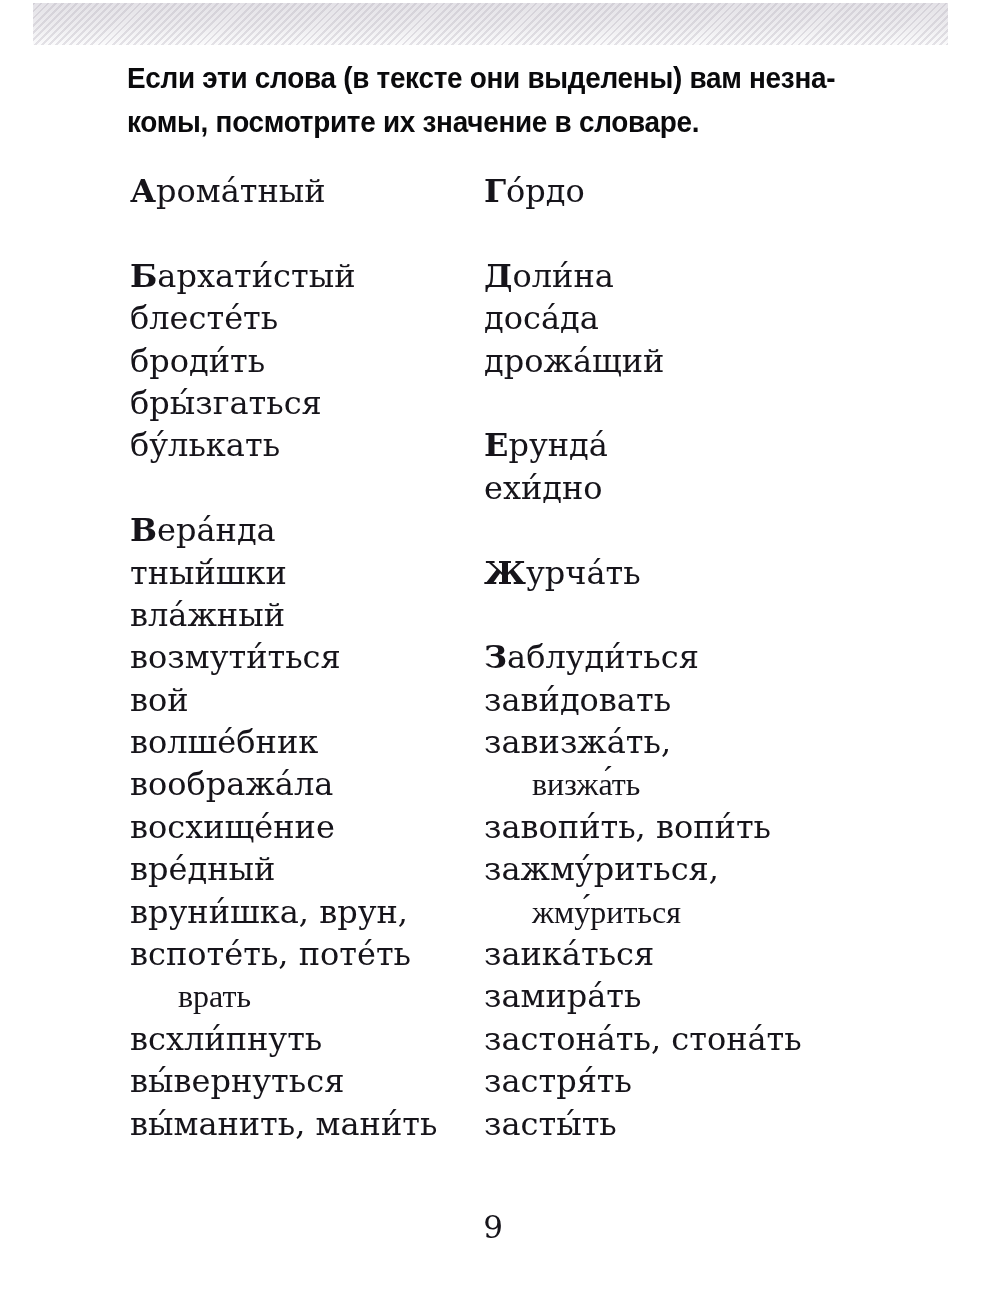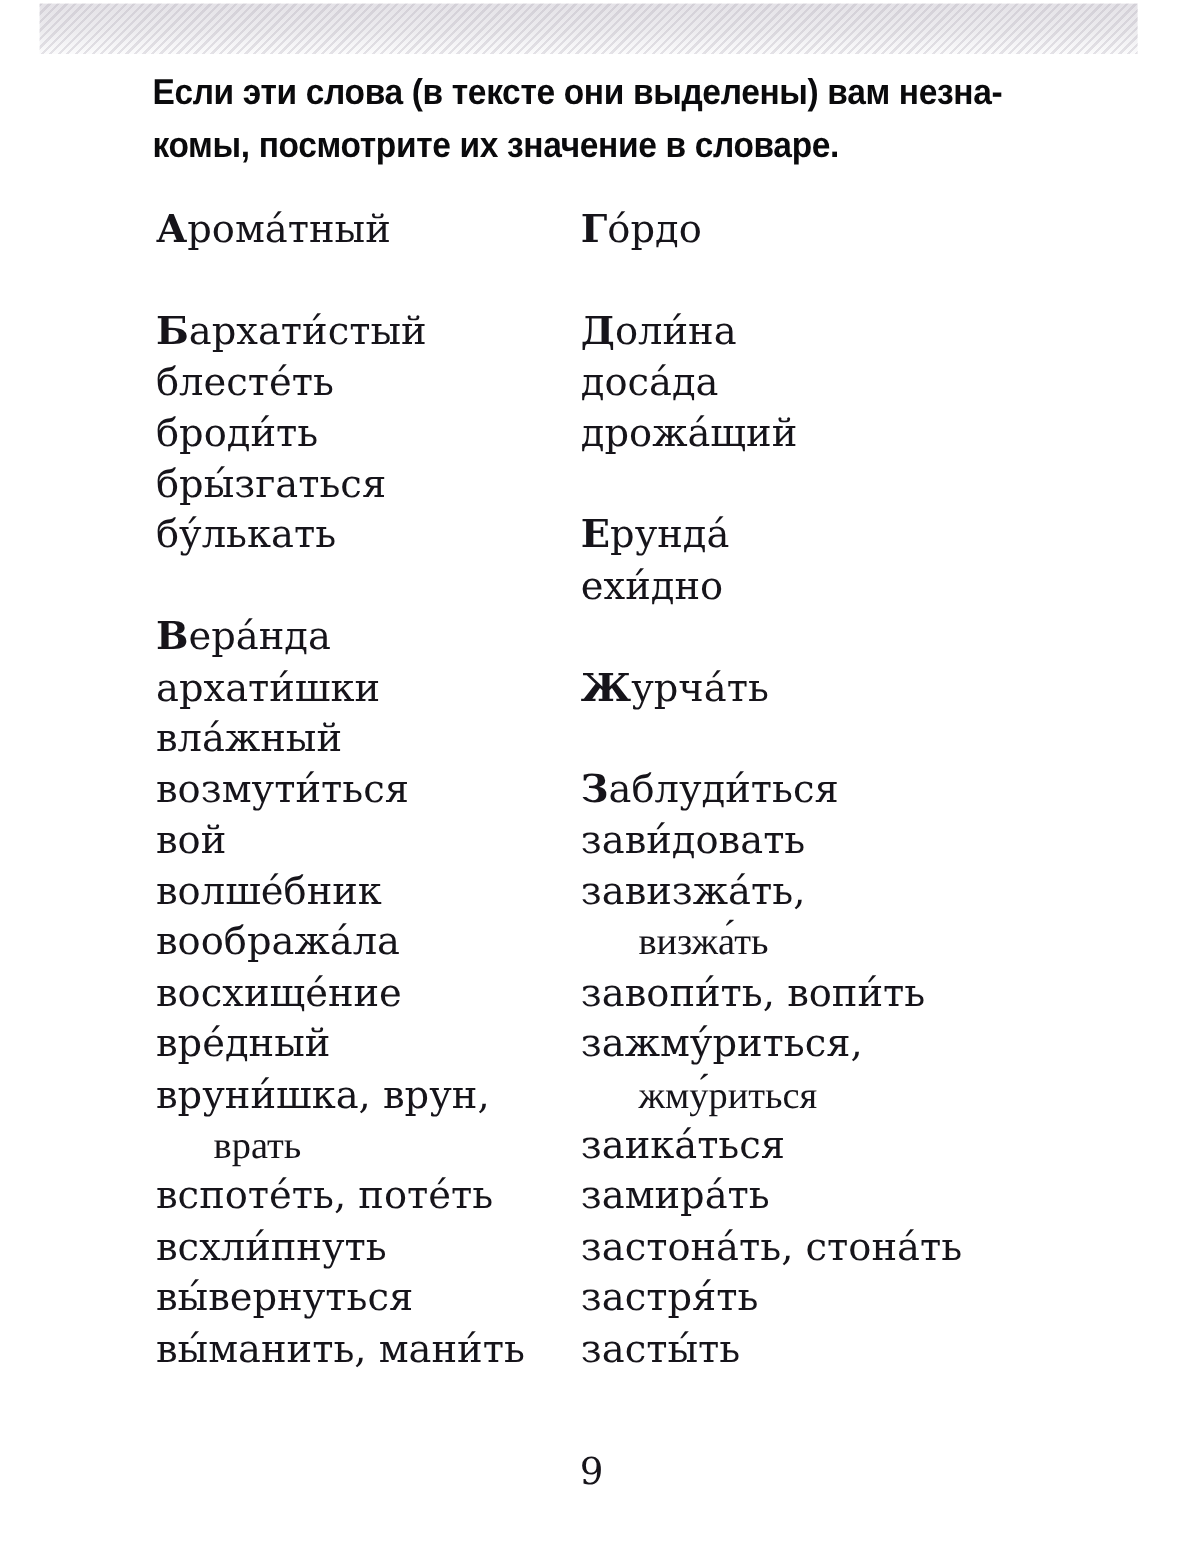--- a/index.html
+++ b/index.html
@@ -89,31 +89,31 @@
   <div class="col col-left" id="left-column">
       <div class="row"><span class="bold-initial">А</span>рома́тный</div>
       <div class="row"></div>
       <div class="row"><span class="bold-initial">Б</span>архати́стый</div>
       <div class="row">блесте́ть</div>
       <div class="row">броди́ть</div>
       <div class="row">бры́згаться</div>
       <div class="row">бу́лькать</div>
       <div class="row"></div>
       <div class="row"><span class="bold-initial">В</span>ера́нда</div>
-      <div class="row">архати́шки</div>
+      <div class="row">тный́шки</div>
       <div class="row">вла́жный</div>
       <div class="row">возмути́ться</div>
       <div class="row">вой</div>
       <div class="row">волше́бник</div>
       <div class="row">вообража́ла</div>
       <div class="row">восхище́ние</div>
       <div class="row">вре́дный</div>
       <div class="row">вруни́шка, врун,</div>
+      <div class="row">вспоте́ть, поте́ть</div>
       <div class="row indent">врать</div>
-      <div class="row">вспоте́ть, поте́ть</div>
       <div class="row">всхли́пнуть</div>
       <div class="row">вы́вернуться</div>
       <div class="row">вы́манить, мани́ть</div>
     </div>
   <div class="col col-right" id="right-column">
       <div class="row"><span class="bold-initial">Г</span>о́рдо</div>
       <div class="row"></div>
       <div class="row"><span class="bold-initial">Д</span>оли́на</div>
       <div class="row">доса́да</div>
       <div class="row">дрожа́щий</div>

